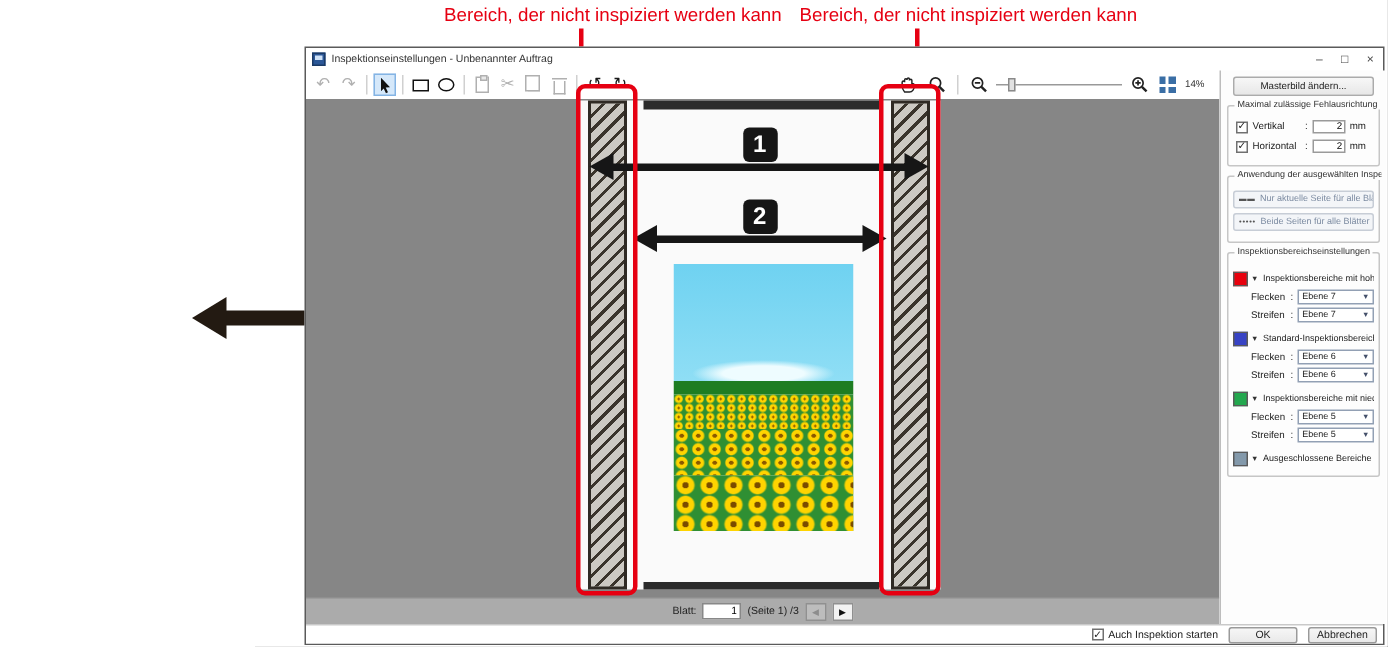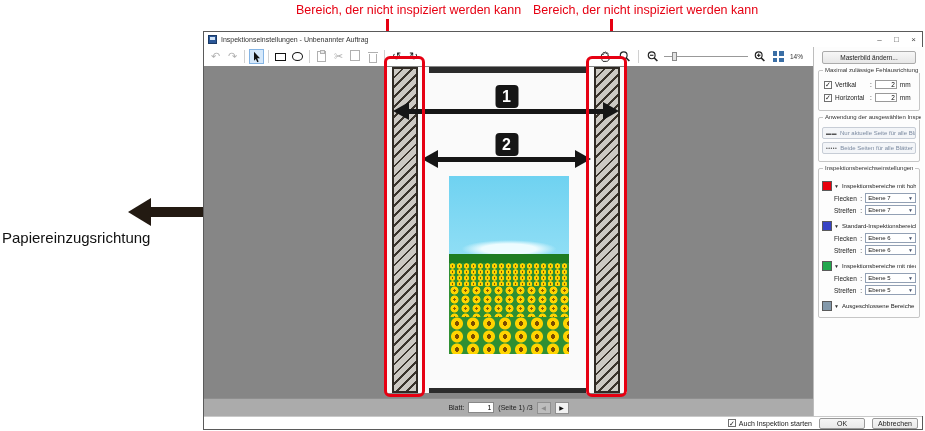--- a/index.html
+++ b/index.html
@@ -119,21 +119,20 @@
 
   <span class="anno-label l1">Bereich, der nicht inspiziert werden kann</span>
   <span class="anno-label l2">Bereich, der nicht inspiziert werden kann</span>
   <div class="anno-line v1"></div>
   <div class="anno-line v2"></div>
 
   <div class="feed-arrow">
     <div class="shaft"></div>
       <div class="head"></div>
   </div>
-  <div class="feed-label">Papiereinzugsrichtung</div>
 
   <div class="window">
 
     <div class="titlebar">
       <span class="app-icon"></span>
       <span class="title-text">Inspektionseinstellungen - Unbenannter Auftrag</span>
       <span class="win-controls">
         <span class="win-btn">–</span>
         <span class="win-btn">□</span>
         <span class="win-btn">×</span>

